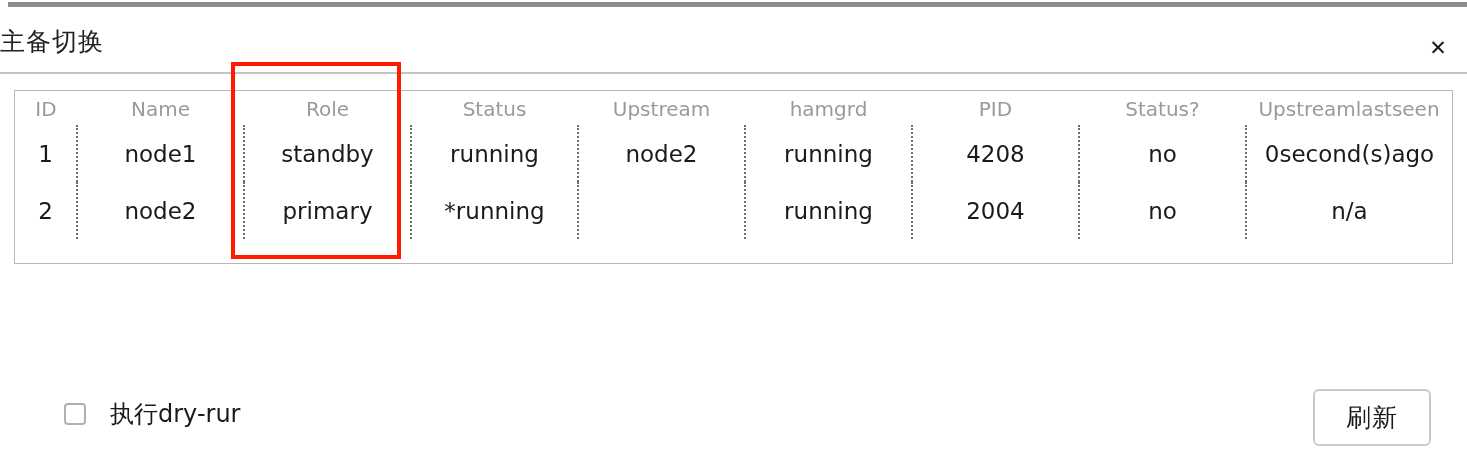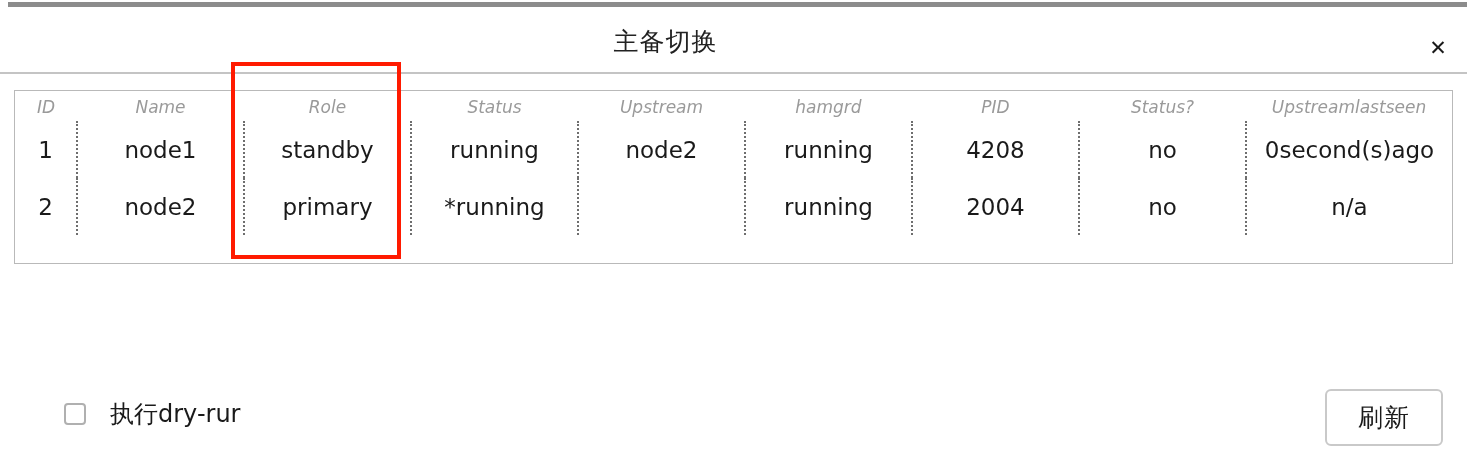--- a/index.html
+++ b/index.html
@@ -33,21 +33,20 @@
   #titlebar {
     position: absolute;
     left: 0; top: 7px;
     width: 1467px; height: 65px;
     background: #ffffff;
   }
   #dialog-title {
     position: absolute;
     left: 0; top: 18px;
     width: 1331px;
-    text-align: center;
     font-size: 25px;
     color: #222222;
     letter-spacing: 1px;
     font-family: Liberation Sans, sans-serif;
   }
   #close-btn {
     position: absolute;
     right: 12px; top: 24px;
     width: 34px; height: 34px;
     line-height: 34px;
@@ -75,27 +74,26 @@
     background: #ffffff;
     overflow: hidden;
   }
   table.grid {
     width: 1437px;
     border-collapse: collapse;
     table-layout: fixed;
   }
   table.grid th {
     font-weight: normal;
-    font-size: 17px;
+    font-size: 20px;
     color: #9a9a9a;
     padding: 6px 0 4px 0;
     text-align: center;
     white-space: nowrap;
     overflow: hidden;
-    font-style: italic;
   }
   table.grid td {
     font-size: 23px;
     color: #1a1a1a;
     text-align: center;
     padding: 5px 0 5px 0;
     height: 47px;
     white-space: nowrap;
     overflow: hidden;
     border-left: 2px dotted #6e6e6e;
@@ -151,21 +149,21 @@
   }
   #dry-run-label {
     margin-left: 24px;
     font-size: 24px;
     color: #1a1a1a;
     white-space: nowrap;
   }
 
   #button-row {
     position: absolute;
-    right: 24px; top: 389px;
+    right: 36px; top: 389px;
     display: flex;
     gap: 19px;
   }
   .dlg-btn {
     width: 118px; height: 57px;
     border: 2px solid #c9c9c9;
     border-radius: 6px;
     background: #ffffff;
     color: #1a1a1a;
     font-size: 25px;

